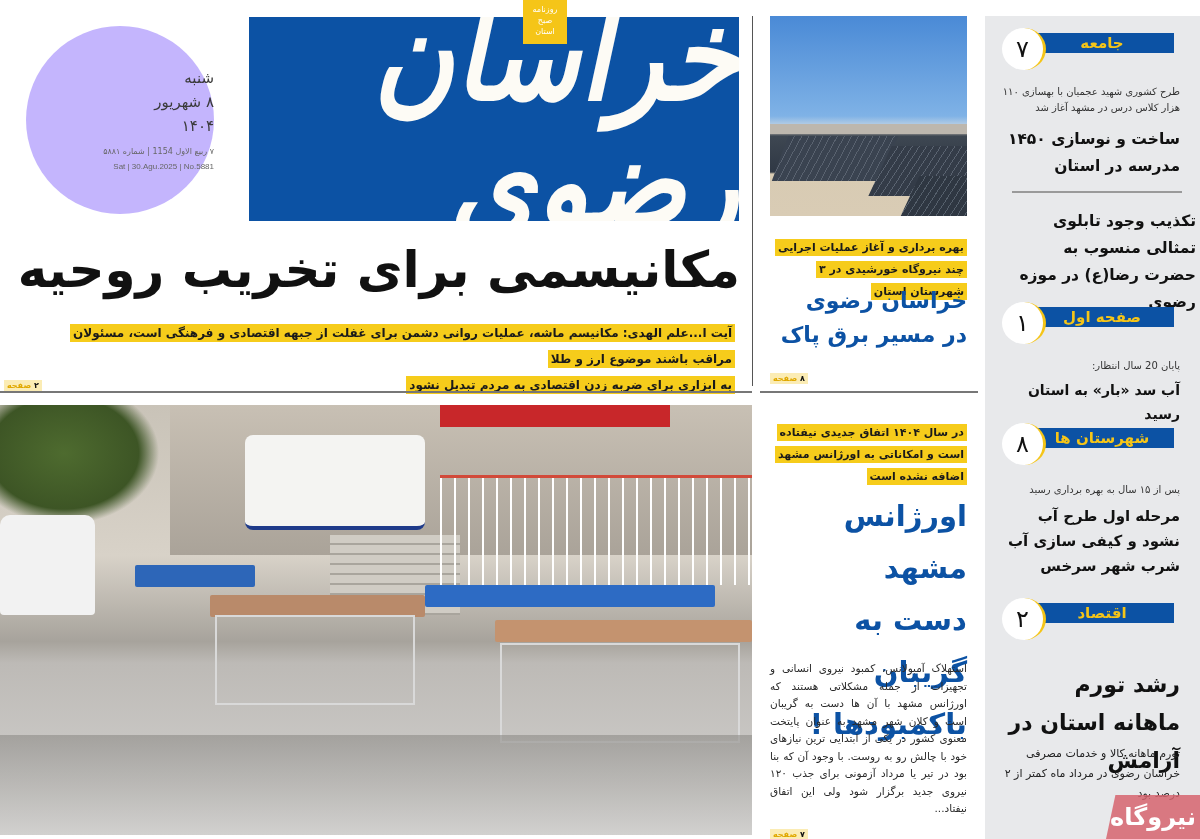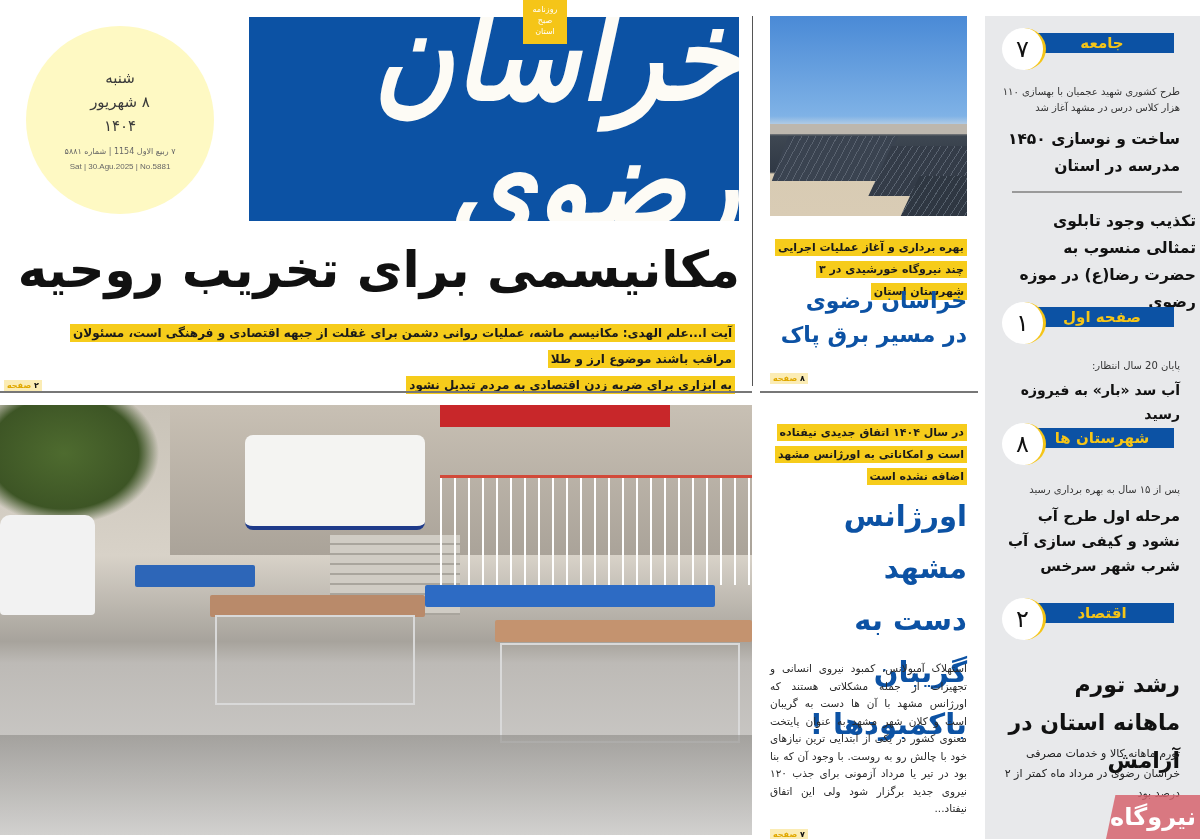--- a/index.html
+++ b/index.html
@@ -4,22 +4,22 @@
 <style>
   * { box-sizing: border-box; margin: 0; padding: 0; }
   html, body { width: 1200px; height: 839px; overflow: hidden; background: #ffffff; }
   body { position: relative; font-family: "DejaVu Sans", sans-serif; direction: rtl; color: #1a1a1a; }
 
   .abs { position: absolute; }
 
   
   .date-circle {
     left: 26px; top: 26px; width: 188px; height: 188px; border-radius: 50%;
-    background: #fef9c3; direction: rtl; text-align: center; color: #3a3a3a;
-    display: flex; flex-direction: column; align-items: center; justify-content: center;
+    background: #c4b5fd; direction: rtl; text-align: center; color: #3a3a3a;
+    display: flex; flex-direction: column; align-items: flex-start; justify-content: center;
   }
   .date-circle .d1 { font-size: 15px; line-height: 24px; }
   .date-circle .d2 { font-size: 15px; line-height: 24px; }
   .date-circle .d3 { font-size: 15px; line-height: 24px; margin-bottom: 6px; }
   .date-circle .d4 { font-size: 8px; color: #666; line-height: 16px; }
   .date-circle .d5 { font-size: 8px; color: #666; line-height: 14px; direction: ltr; font-family: "Liberation Sans", sans-serif; }
 
   .logo-box {
     left: 249px; top: 17px; width: 490px; height: 204px; background: #0c52a4;
     display: flex; align-items: center; justify-content: center; overflow: hidden;
@@ -202,21 +202,21 @@
 
 <div class="side-head" style="top:208px; font-size:15.5px; line-height:27px;margin-left:16px;">تکذیب وجود تابلوی تمثالی منسوب به حضرت رضا(ع) در موزه رضوی</div>
 
 <div class="sec-badge" style="top:302px;">
   <div class="bar">
       <span>صفحه اول</span>
     </div>
   <div class="num">۱</div>
 </div>
 <div class="side-kicker" style="top:358px;">پایان 20 سال انتظار:</div>
-<div class="side-head" style="top:378px; font-size:14px; line-height:24px;">آب سد «بار» به فیروزه رسید</div>
+<div class="side-head" style="top:378px; font-size:14px; line-height:24px;">آب سد «بار» به استان رسید</div>
 
 <div class="sec-badge" style="top:423px;">
   <div class="bar">
       <span>شهرستان ها</span>
     </div>
   <div class="num">۸</div>
 </div>
 <div class="side-kicker" style="top:482px;">پس از ۱۵ سال به بهره برداری رسید</div>
 <div class="side-head" style="top:504px; font-size:15px; line-height:25px;">مرحله اول طرح آب نشود و کیفی سازی آب شرب شهر سرخس</div>
 

